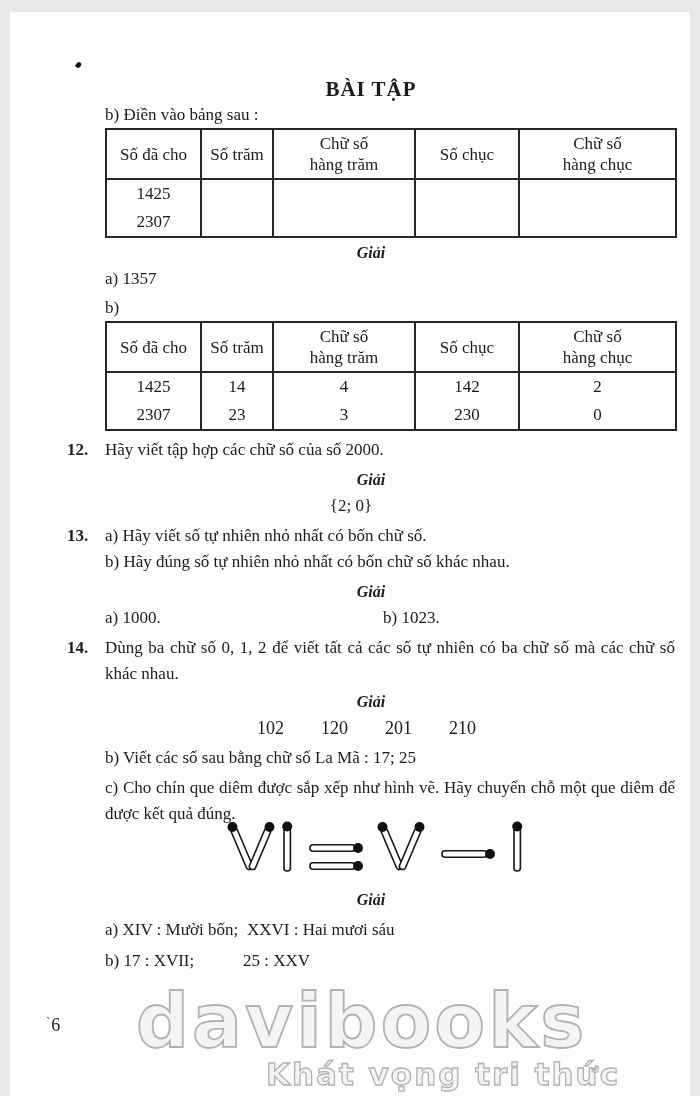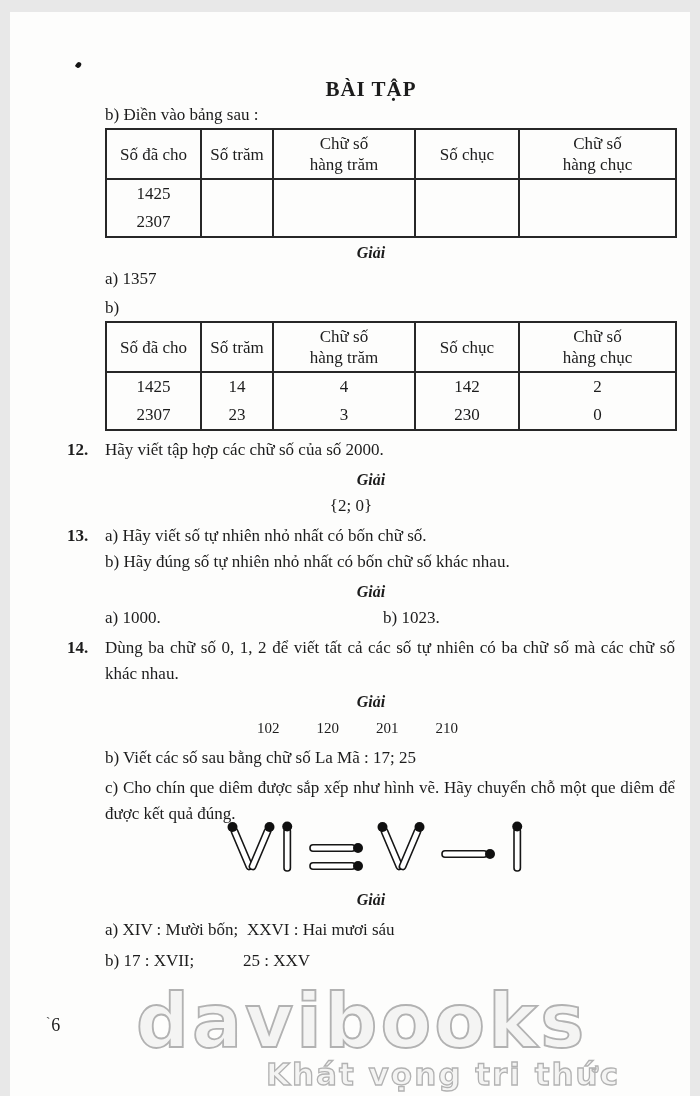--- a/index.html
+++ b/index.html
@@ -35,21 +35,21 @@
   table.vn-table td { border:2px solid #272727; text-align:center; vertical-align:middle; padding:0; }
   tr.hdr td { height:50px; line-height:21px; }
   tr.bdy td { height:57px; }
   tr.bdy td div { line-height:28px; height:28px; }
 
   .sol-line { font-size:17px; line-height:26px; padding-left:38px; }
   .seg-a1 { display:inline-block; width:142px; }
   .seg-b1 { display:inline-block; width:138px; }
   .seg-13a { display:inline-block; width:278px; }
 
-  .nums-row { font-size:15px; line-height:26px; padding-left:190px;text-decoration:underline; }
+  .nums-row { font-size:18px; line-height:26px; padding-left:190px;text-decoration:underline; }
   .nums-row span { display:inline-block; margin-right:37px; }
 
   .figure-wrap { margin:-8px 0 0 158px; height:58px; }
 
   .speck {
     position:absolute; left:66px; top:50px; width:5px; height:6px;
     background:#151515; border-radius:60% 55% 55% 20%; transform:rotate(35deg); z-index:2;
   }
 
   .pageno { position:absolute; left:36px; top:1002px; font-size:18px; z-index:3; }

